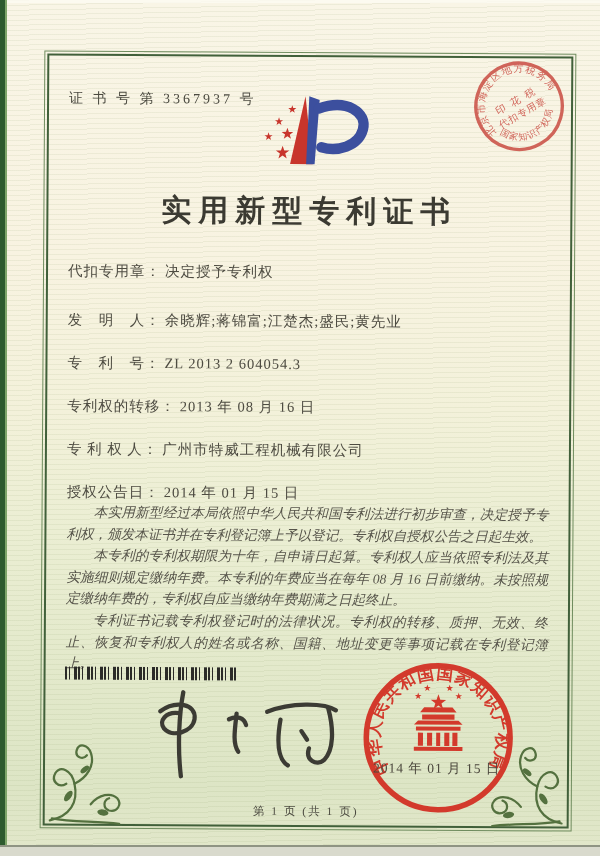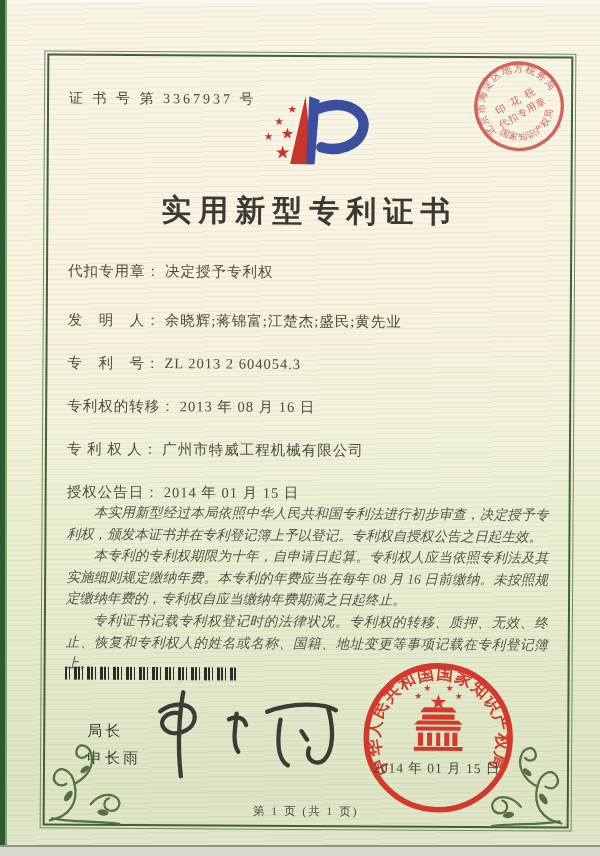--- a/index.html
+++ b/index.html
@@ -112,24 +112,20 @@
     </div>
 
     <div class="abs paras">
       <p>本实用新型经过本局依照中华人民共和国专利法进行初步审查，决定授予专利权，颁发本证书并在专利登记簿上予以登记。专利权自授权公告之日起生效。</p>
       <p>本专利的专利权期限为十年，自申请日起算。专利权人应当依照专利法及其实施细则规定缴纳年费。本专利的年费应当在每年 08 月 16 日前缴纳。未按照规定缴纳年费的，专利权自应当缴纳年费期满之日起终止。</p>
       <p>专利证书记载专利权登记时的法律状况。专利权的转移、质押、无效、终止、恢复和专利权人的姓名或名称、国籍、地址变更等事项记载在专利登记簿上。</p>
     </div>
 
     <div class="abs barcode"></div>
 
-    <div class="abs signer">
-      <div>局长</div>
-      <div>申长雨</div>
-    </div>
 
     <svg class="abs signature" viewBox="0 0 220 100">
       <g stroke="#2e2d28" stroke-width="4.5" fill="none" stroke-linecap="round" opacity="0.92">
         <path d="M48,6 C44,28 42,62 46,94"></path>
         <path d="M24,26 C40,14 62,18 60,34 C58,48 36,54 28,44 C22,36 30,26 44,28"></path>
         <path d="M96,34 C104,30 112,32 114,40"></path>
         <path d="M104,28 C102,46 100,60 106,68"></path>
         <path d="M136,26 C160,16 196,16 208,24"></path>
         <path d="M150,34 C146,58 148,76 158,82"></path>
         <path d="M200,22 C206,44 206,66 196,76 C188,83 176,76 180,64"></path>

